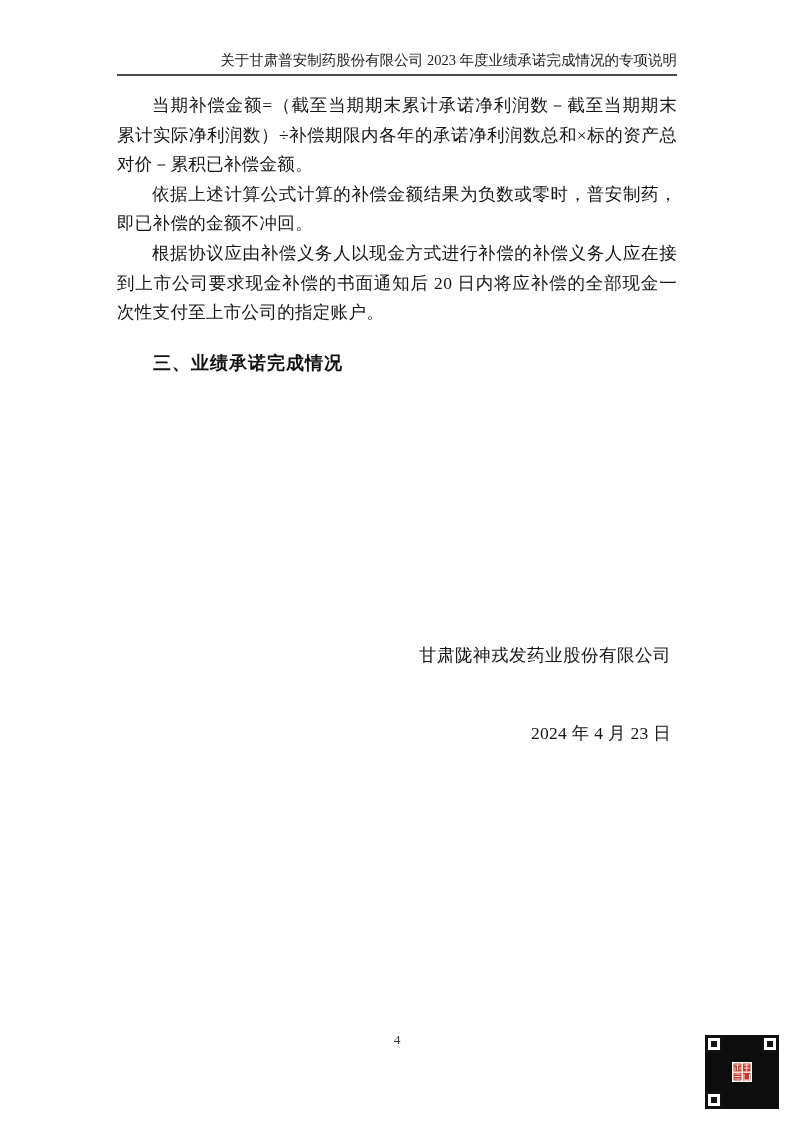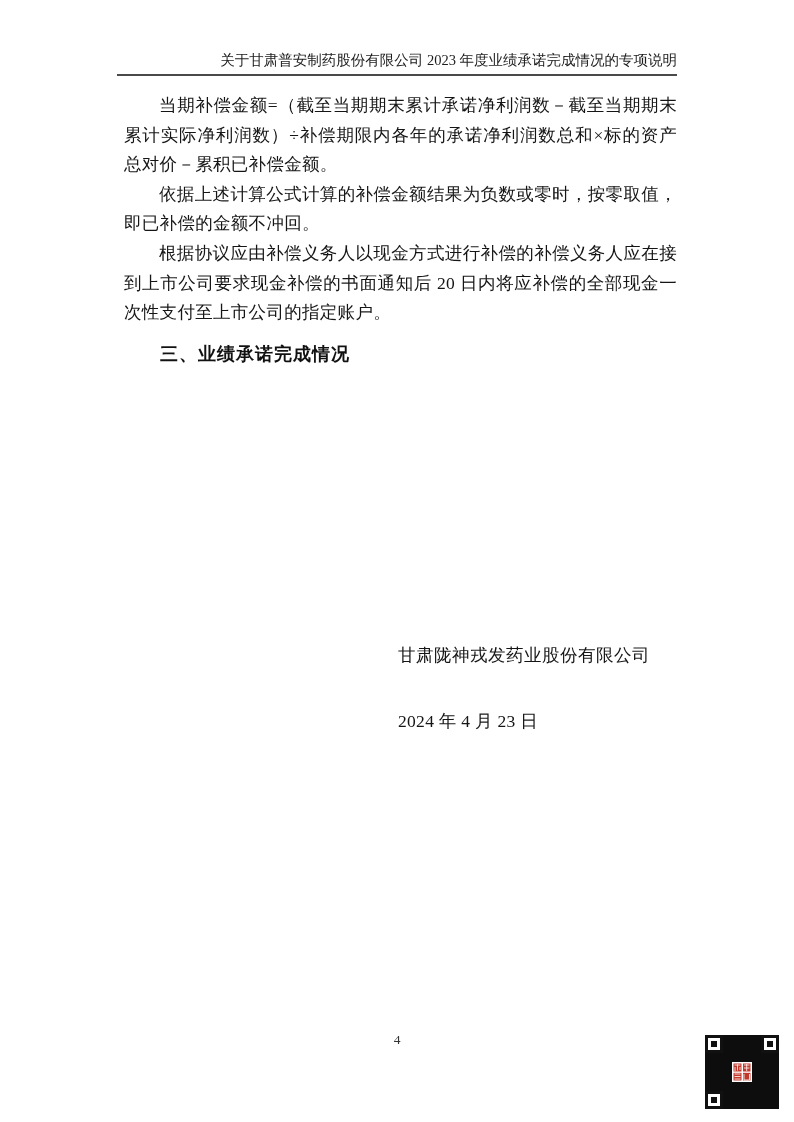--- a/index.html
+++ b/index.html
@@ -20,54 +20,54 @@
     top: 50px;
     text-align: right;
     font-size: 14.5px;
     line-height: 20px;
     color: #1c1c1c;
     padding-bottom: 4px;
     border-bottom: 2px solid #4a4a4a;
   }
   .content {
     position: absolute;
-    left: 124px;
+    left: 117px;
     right: 117px;
     top: 91px;
     font-size: 17.5px;
     line-height: 29.6px;
     text-align: justify;
     letter-spacing: 0.3px;
   }
   .content p {
     text-indent: 2em;
   }
   .content h3 {
     font-family: "Liberation Sans", "DejaVu Sans", sans-serif;
     font-weight: 700;
     font-size: 18px;
     line-height: 29.6px;
-    margin-top: 12px;
+    margin-top: 21px;
     margin-bottom: 5px;
     text-indent: 2em;
     letter-spacing: 1px;
     color: #111;
   }
   .signature {
     position: absolute;
-    right: 134px;
+    right: 123px;
     top: 641px;
     width: 262px;
-    text-align: left;
+    text-align: right;
     font-size: 17.5px;
     line-height: 29.6px;
     letter-spacing: 0.5px;
   }
   .signature .sig-date {
-    margin-top: 36px;
+    margin-top: 48px;
     letter-spacing: 0.3px;
   }
   .page-number {
     position: absolute;
     left: 0;
     right: 0;
     top: 1032px;
     text-align: center;
     font-size: 13.5px;
     color: #333;
@@ -85,21 +85,21 @@
 <body>
 
 <div class="page">
 
   <div class="header">
     <span>关于甘肃普安制药股份有限公司 2023 年度业绩承诺完成情况的专项说明</span>
   </div>
 
   <div class="content">
     <p>当期补偿金额=（截至当期期末累计承诺净利润数－截至当期期末累计实际净利润数）÷补偿期限内各年的承诺净利润数总和×标的资产总对价－累积已补偿金额。</p>
-    <p>依据上述计算公式计算的补偿金额结果为负数或零时，按零取值，即已补偿的金额不冲回。</p>
+    <p>依据上述计算公式计算的补偿金额结果为负数或零时，普安制药，即已补偿的金额不冲回。</p>
     <p>根据协议应由补偿义务人以现金方式进行补偿的补偿义务人应在接到上市公司要求现金补偿的书面通知后 20 日内将应补偿的全部现金一次性支付至上市公司的指定账户。</p>
     <h3>三、业绩承诺完成情况</h3>
   </div>
 
   <div class="signature">
     <div>甘肃陇神戎发药业股份有限公司</div>
     <div class="sig-date">2024 年 4 月 23 日</div>
   </div>
 
   <div class="page-number">4</div>

